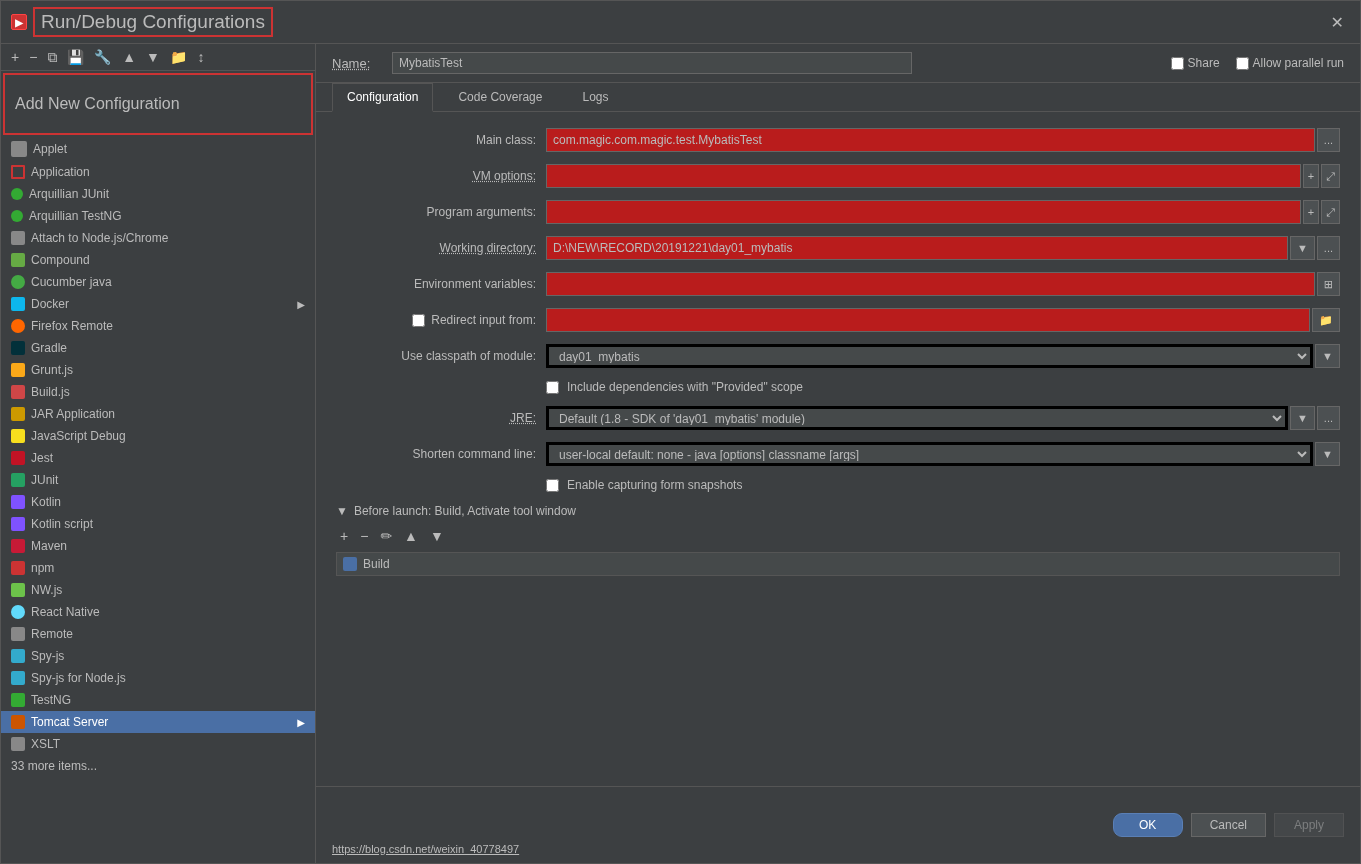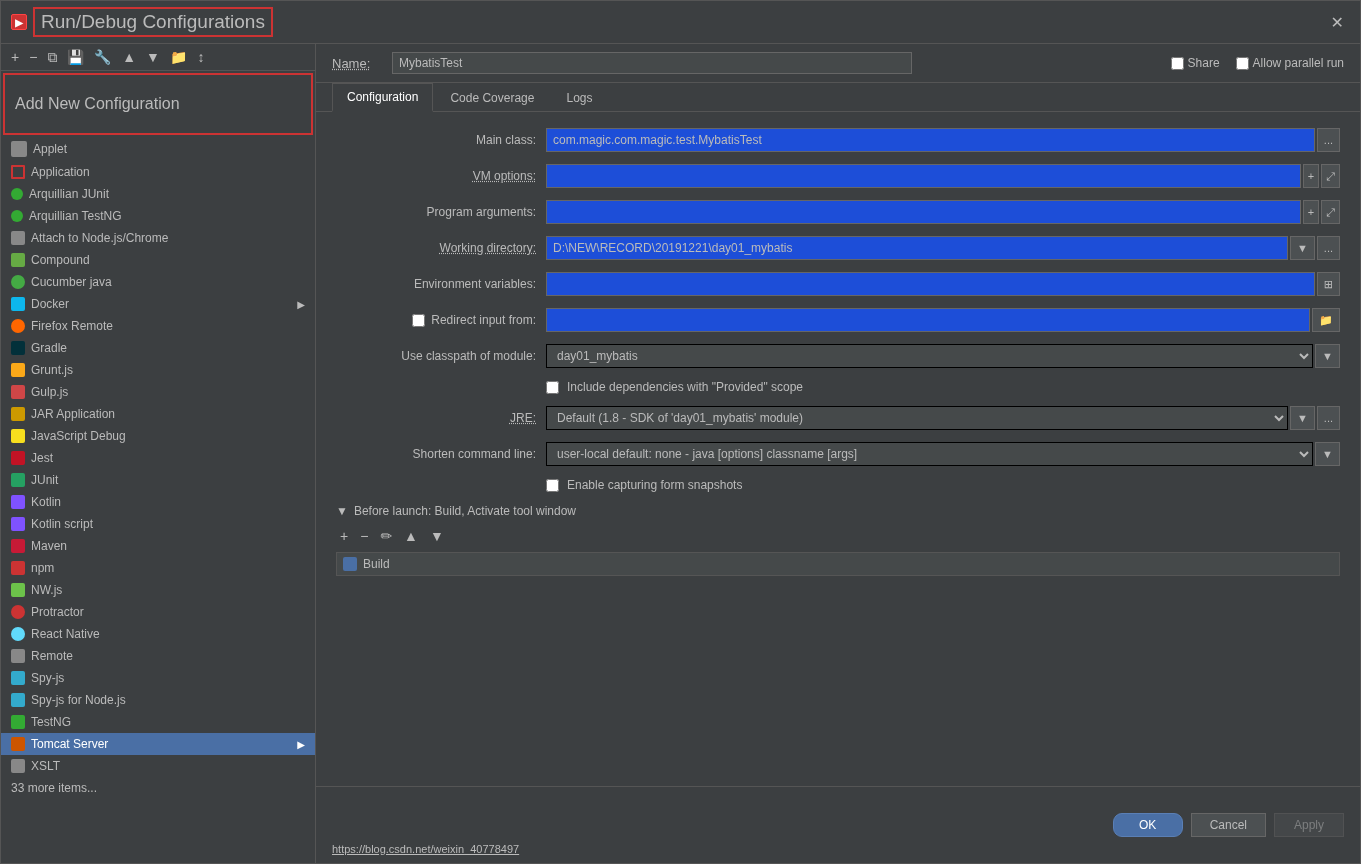--- a/index.html
+++ b/index.html
@@ -168,25 +168,24 @@
       align-items: center;
       gap: 4px;
       font-size: 12px;
       color: #bbbbbb;
     }
     .checkbox-item input[type=checkbox] {
       accent-color: #4a6fa5;
     }
     .tabs {
       display: flex;
-      align-items: flex-end;
       padding: 0 16px;
       border-bottom: 1px solid #555;
       flex-shrink: 0;
-      gap: 2px;
+      gap: 10px;
     }
     .tab {
       padding: 6px 14px;
       cursor: pointer;
       font-size: 12px;
       color: #bbbbbb;
       border: 1px solid transparent;
       border-bottom: none;
       background: none;
     }
@@ -213,21 +212,21 @@
     }
     .form-label {
       min-width: 200px;
       color: #bbbbbb;
       font-size: 12px;
       text-align: right;
     }
     .form-label.underline { text-decoration: underline dotted; }
     .form-input {
       flex: 1;
-      background: #1d4ed8;
+      background: #b91c1c;
       border: 1px solid #666;
       color: #bbbbbb;
       padding: 3px 6px;
       font-size: 12px;
       height: 24px;
     }
     .form-input-group {
       flex: 1;
       display: flex;
       gap: 2px;
@@ -252,21 +251,21 @@
       height: 24px;
     }
     .form-select-group {
       flex: 1;
       display: flex;
       gap: 2px;
     }
     .form-select {
       flex: 1;
       background: #45494a;
-      border: 1px solid #000000;
+      border: 3px solid #000000;
       color: #bbbbbb;
       padding: 2px 6px;
       font-size: 12px;
       height: 24px;
     }
     .form-checkbox-row {
       display: flex;
       align-items: center;
       margin-bottom: 12px;
       margin-left: 210px;
@@ -558,21 +557,21 @@
           <span>Gradle</span>
         </div>
 
         <div class="list-item">
           <div class="item-icon icon-grunt"></div>
           <span>Grunt.js</span>
         </div>
 
         <div class="list-item">
           <div class="item-icon icon-gulp"></div>
-          <span>Gulp.js</span>
+          <span>Build.js</span>
         </div>
 
         <div class="list-item">
           <div class="item-icon icon-jar"></div>
           <span>JAR Application</span>
         </div>
 
         <div class="list-item">
           <div class="item-icon icon-js"></div>
           <span>JavaScript Debug</span>
@@ -606,24 +605,20 @@
         <div class="list-item">
           <div class="item-icon icon-npm"></div>
           <span>npm</span>
         </div>
 
         <div class="list-item">
           <div class="item-icon icon-nw"></div>
           <span>NW.js</span>
         </div>
 
-        <div class="list-item">
-          <div class="item-icon icon-protractor"></div>
-          <span>Protractor</span>
-        </div>
 
         <div class="list-item">
           <div class="item-icon icon-react"></div>
           <span>React Native</span>
         </div>
 
         <div class="list-item">
           <div class="item-icon icon-remote"></div>
           <span>Remote</span>
         </div>

